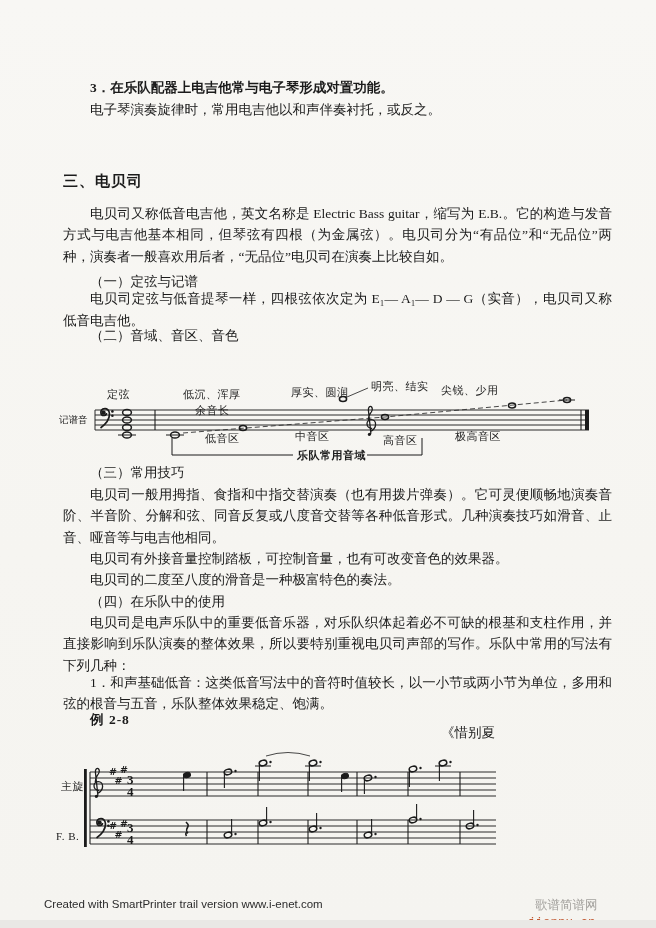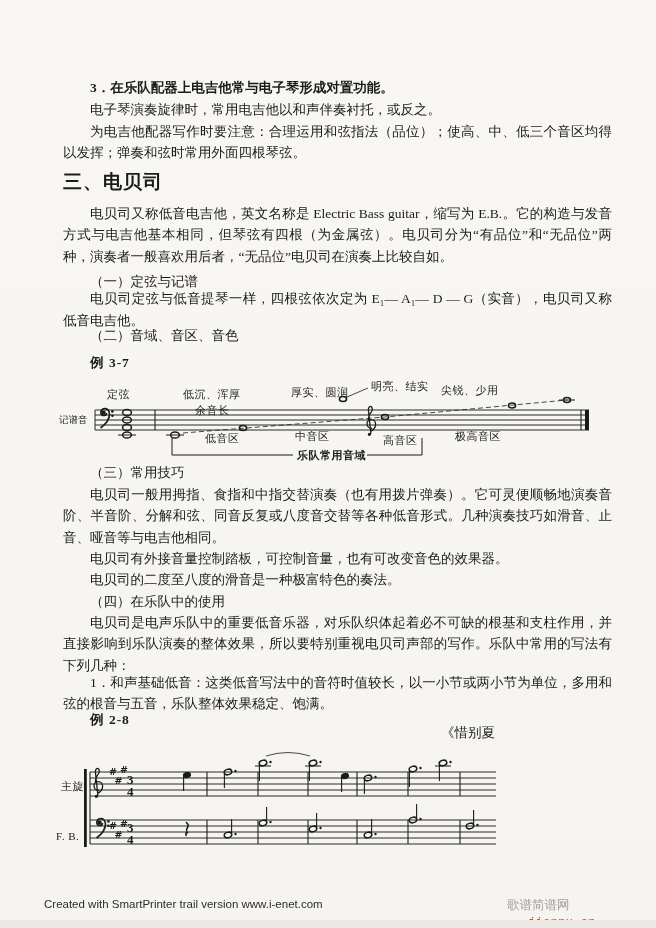--- a/index.html
+++ b/index.html
@@ -9,21 +9,21 @@
     font-family:"Liberation Serif","DejaVu Serif",serif;
     color:#1b1b1b;
   }
   .tblock{
     position:absolute;left:63px;width:549px;
     font-size:13.5px;line-height:21.5px;text-align:justify;
     text-justify:inter-ideograph;margin:0;
   }
   .indent{text-indent:2em;}
   .bold{font-weight:bold;}
-  .section-head{font-size:19px;font-weight:bold;letter-spacing:1px;}
+  .section-head{font-size:15px;font-weight:bold;letter-spacing:1px;}
   .fig-label{font-weight:bold;letter-spacing:1px;}
   .fig-title{position:absolute;left:441px;top:724px;font-size:13.5px;margin:0;}
   .figure{position:absolute;}
   .figure text{fill:#1b1b1b;}
   .flabel{font-size:11px;letter-spacing:0.5px;}
   .fsmall{font-size:9.5px;}
   .timesig{font-size:13px;font-weight:bold;font-family:"Liberation Serif",serif;}
   .sharp{font-size:9.5px;font-family:"DejaVu Sans",sans-serif;font-weight:bold;}
   .stave{stroke:#2b2b2b;stroke-width:1;}
   .bline{stroke:#1f1f1f;stroke-width:1.1;}
@@ -34,37 +34,35 @@
   .thin{stroke:#333;stroke-width:0.9;fill:none;}
   .footer-left{
     position:absolute;left:36px;top:890px;margin:8px;
     font-family:"Liberation Sans","DejaVu Sans",sans-serif;
     font-size:11.5px;color:#2c2c2c;
   }
   .footer-right{
     position:absolute;left:507px;top:897px;margin:0;
     font-family:"DejaVu Sans","Liberation Sans",sans-serif;font-size:12.5px;
   }
-  .site-name{color:#a3a19d;}
+  .site-name{color:#a3a19d;margin-left:28px;}
   .site-url{color:#c25b35;margin-left:21px;font-family:Liberation Mono, monospace;}
 </style>
 </head>
 <body>
 
 <div class="page">
 
   <p class="tblock indent bold" style="top:77px">3．在乐队配器上电吉他常与电子琴形成对置功能。</p>
   <p class="tblock indent" style="top:99px">电子琴演奏旋律时，常用电吉他以和声伴奏衬托，或反之。</p>
-  <p class="tblock indent" style="top:120.5px">为电吉他配器写作时要注意：合理运用和弦指法（品位）；使高、中、低三个音区均得以发挥；弹奏和弦时常用外面四根琴弦。</p>
   <p class="tblock section-head" style="top:171px">三、电贝司</p>
   <p class="tblock indent" style="top:202.5px">电贝司又称低音电吉他，英文名称是 Electric Bass guitar，缩写为 E.B.。它的构造与发音方式与电吉他基本相同，但琴弦有四根（为金属弦）。电贝司分为“有品位”和“无品位”两种，演奏者一般喜欢用后者，“无品位”电贝司在演奏上比较自如。</p>
   <p class="tblock indent" style="top:271px">（一）定弦与记谱</p>
   <p class="tblock indent" style="top:288px">电贝司定弦与低音提琴一样，四根弦依次定为 E₁— A₁— D — G（实音），电贝司又称低音电吉他。</p>
   <p class="tblock indent" style="top:325px">（二）音域、音区、音色</p>
-  <p class="tblock indent fig-label" style="top:351.5px">例 3-7</p>
 
   <svg class="figure" style="left:55px;top:372px" width="545" height="100" viewBox="0 0 545 100">
     <g class="stave">
       <line x1="40" y1="38" x2="534" y2="38"></line>
       <line x1="40" y1="43" x2="534" y2="43"></line>
       <line x1="40" y1="48" x2="534" y2="48"></line>
       <line x1="40" y1="53" x2="534" y2="53"></line>
       <line x1="40" y1="58" x2="534" y2="58"></line>
       <line x1="40" y1="38" x2="40" y2="58"></line>
     </g>

